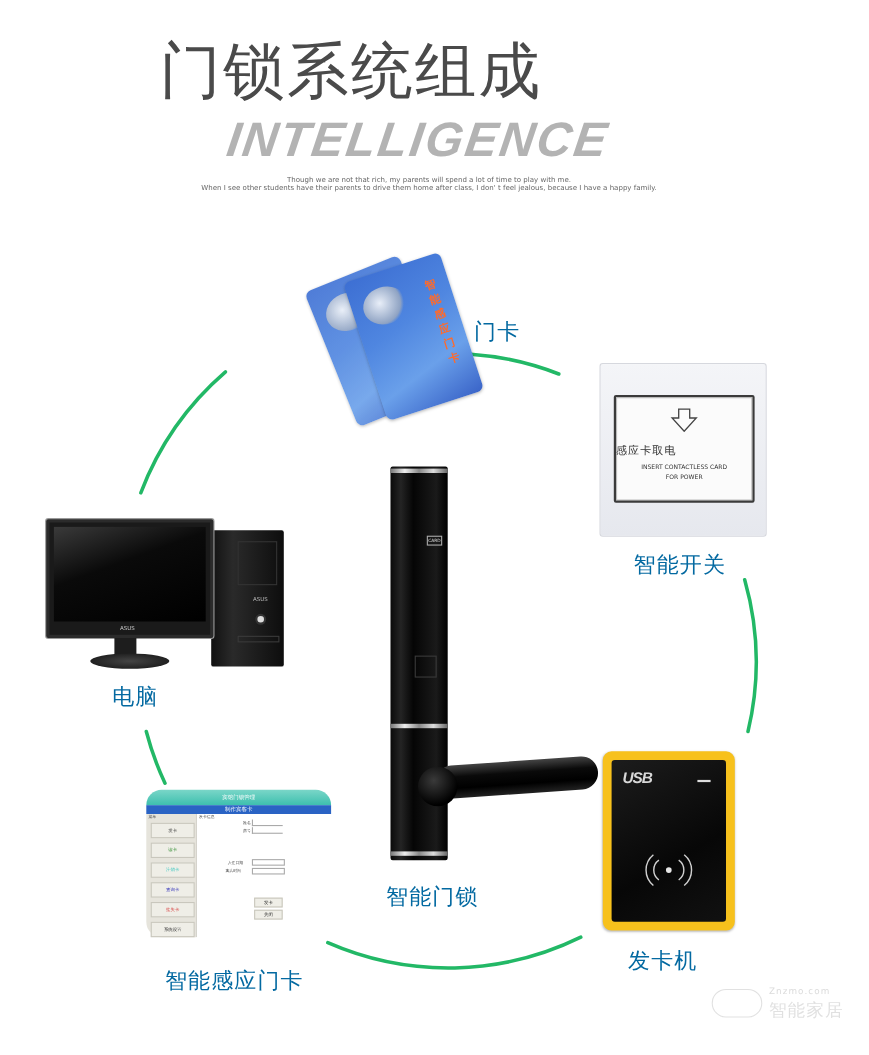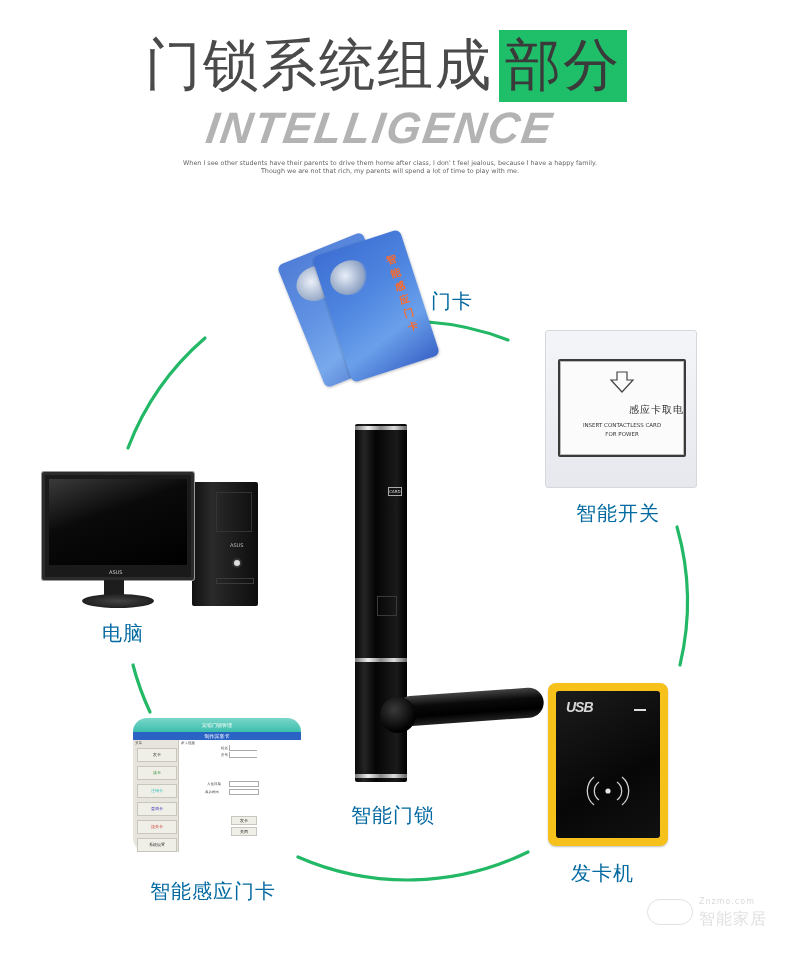--- a/index.html
+++ b/index.html
@@ -21,21 +21,21 @@
   .card.c1 { left:8px; top:6px; transform:rotate(-22deg); opacity:.9; }
   .card.c2 { left:40px; top:2px; transform:rotate(-18deg); }
   .card .dish { position:absolute; left:10px; top:14px; width:40px; height:34px; border-radius:50%; background:radial-gradient(circle at 40% 40%,#e8eef8,#8fa3c3 60%,transparent 70%); }
   .card .txt { position:absolute; right:10px; top:20px; width:12px; font-size:10px; line-height:14px; color:#ff6a2a; font-weight:bold; }
 
   
   .switch { position:absolute; left:545px; top:330px; width:152px; height:158px; background:linear-gradient(180deg,#f4f5f8,#e6e8ee); border:1px solid #d6d8de; border-radius:3px; }
   .switch .inner { position:absolute; left:12px; top:28px; width:128px; height:98px; background:#fbfbfb; border:2px solid #3a3a3a; border-radius:2px; box-shadow:inset 0 0 0 1px #bbb; }
   .switch .arrow { position:absolute; left:50%; top:10px; transform:translateX(-50%); width:0; height:0; }
   .switch .arrow svg { display:block; }
-  .switch .cn { position:absolute; left:0; right:0; top:42px; text-align:right; font-family:"DejaVu Serif",serif; font-size:10px; color:#333; letter-spacing:1px; }
+  .switch .cn { position:absolute; left:0; right:0; top:42px; text-align:left; font-family:"DejaVu Serif",serif; font-size:10px; color:#333; letter-spacing:1px; }
   .switch .en { position:absolute; left:0; right:0; top:60px; text-align:center; font-size:5.5px; line-height:9px; color:#333; }
 
   
   .monitor { position:absolute; left:42px; top:472px; width:152px; height:108px; background:#1a1a1a; border:3px solid #2b2b2b; border-radius:2px; box-shadow:0 0 0 1px #999; }
   .monitor .screen { position:absolute; left:4px; top:4px; right:4px; bottom:12px; background:linear-gradient(160deg,#3a3a3a 0%,#0a0a0a 40%,#000 100%); }
   .monitor .logo { position:absolute; left:64px; bottom:2px; font-size:5px; color:#ccc; }
   .mstand { position:absolute; left:104px; top:580px; width:20px; height:18px; background:#1d1d1d; }
   .mbase { position:absolute; left:82px; top:594px; width:72px; height:14px; border-radius:50%; background:radial-gradient(ellipse,#444,#111); }
   .tower { position:absolute; left:192px; top:482px; width:66px; height:124px; background:linear-gradient(90deg,#111 0%,#2a2a2a 30%,#0d0d0d 100%); border-radius:2px; }
   .tower .bay { position:absolute; left:24px; top:10px; width:36px; height:40px; border:1px solid #333; }
@@ -76,26 +76,25 @@
   .watermark { position:absolute; left:645px; top:893px; width:140px; height:40px; opacity:.55; }
   .watermark .cloud { position:absolute; left:2px; top:6px; width:46px; height:26px; border:1px solid #c9c9c9; border-radius:14px; }
   .watermark .top { position:absolute; left:54px; top:4px; font-size:8px; color:#bdbdbd; letter-spacing:1px; }
   .watermark .bot { position:absolute; left:54px; top:16px; font-size:16px; color:#c8c8c8; letter-spacing:1px; }
 </style>
 </head>
 <body>
 
 <div class="title">
   <span>门锁系统组成</span>
-  <span class="hl">部分</span>
 </div>
 <div class="subtitle-en">INTELLIGENCE</div>
 <div class="desc">
+  <div>Though we are not that rich, my parents will spend a lot of time to play with me.</div>
   <div>When I see other students have their parents to drive them home after class, I don' t feel jealous, because I have a happy family.</div>
-  <div>Though we are not that rich, my parents will spend a lot of time to play with me.</div>
 </div>
 
 <svg class="arcs" width="790" height="959">
   <g fill="none" stroke="#22b866" stroke-width="3.2" stroke-linecap="round">
 
     <path d="M 205 338 A 273 273 0 0 0 128 448"></path>
 
     <path d="M 428 322 A 273 273 0 0 1 508 340"></path>
 
     <path d="M 677 527 A 273 273 0 0 1 680 665"></path>

